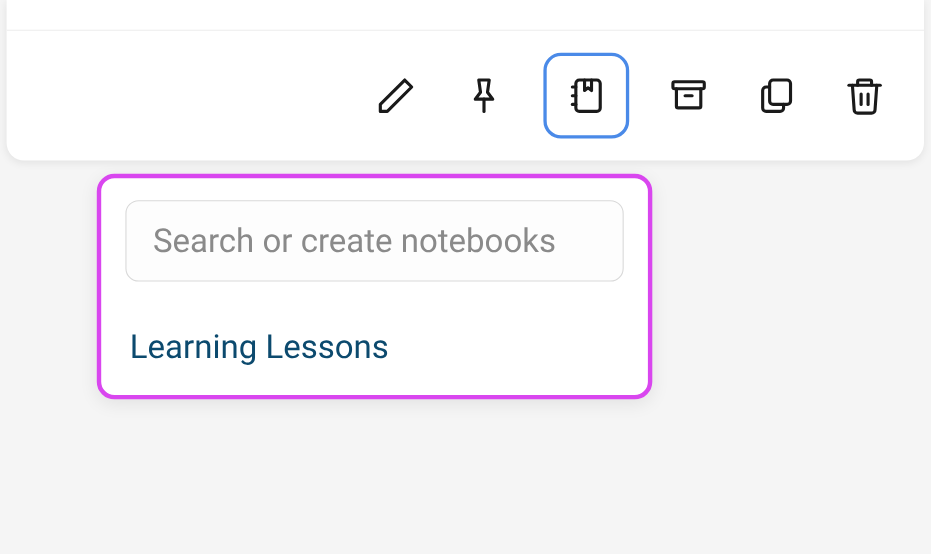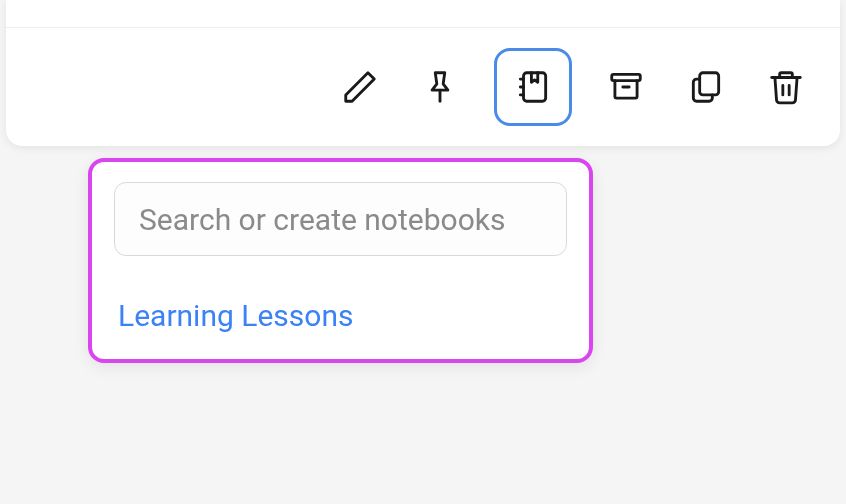--- a/index.html
+++ b/index.html
@@ -87,21 +87,21 @@
     }
     .search-input::placeholder {
       color: #8a8a8a;
     }
     .list {
       margin-top: 24px;
     }
     .list-entry {
       padding: 18px 4px;
       font-size: 30px;
-      color: #3b82f6;
+      color: #0c4a6e;
       cursor: pointer;
     }
   </style>
 </head>
 <body>
 
 <div class="toolbar-container">
   <div class="toolbar-divider"></div>
   <div class="toolbar">
 

